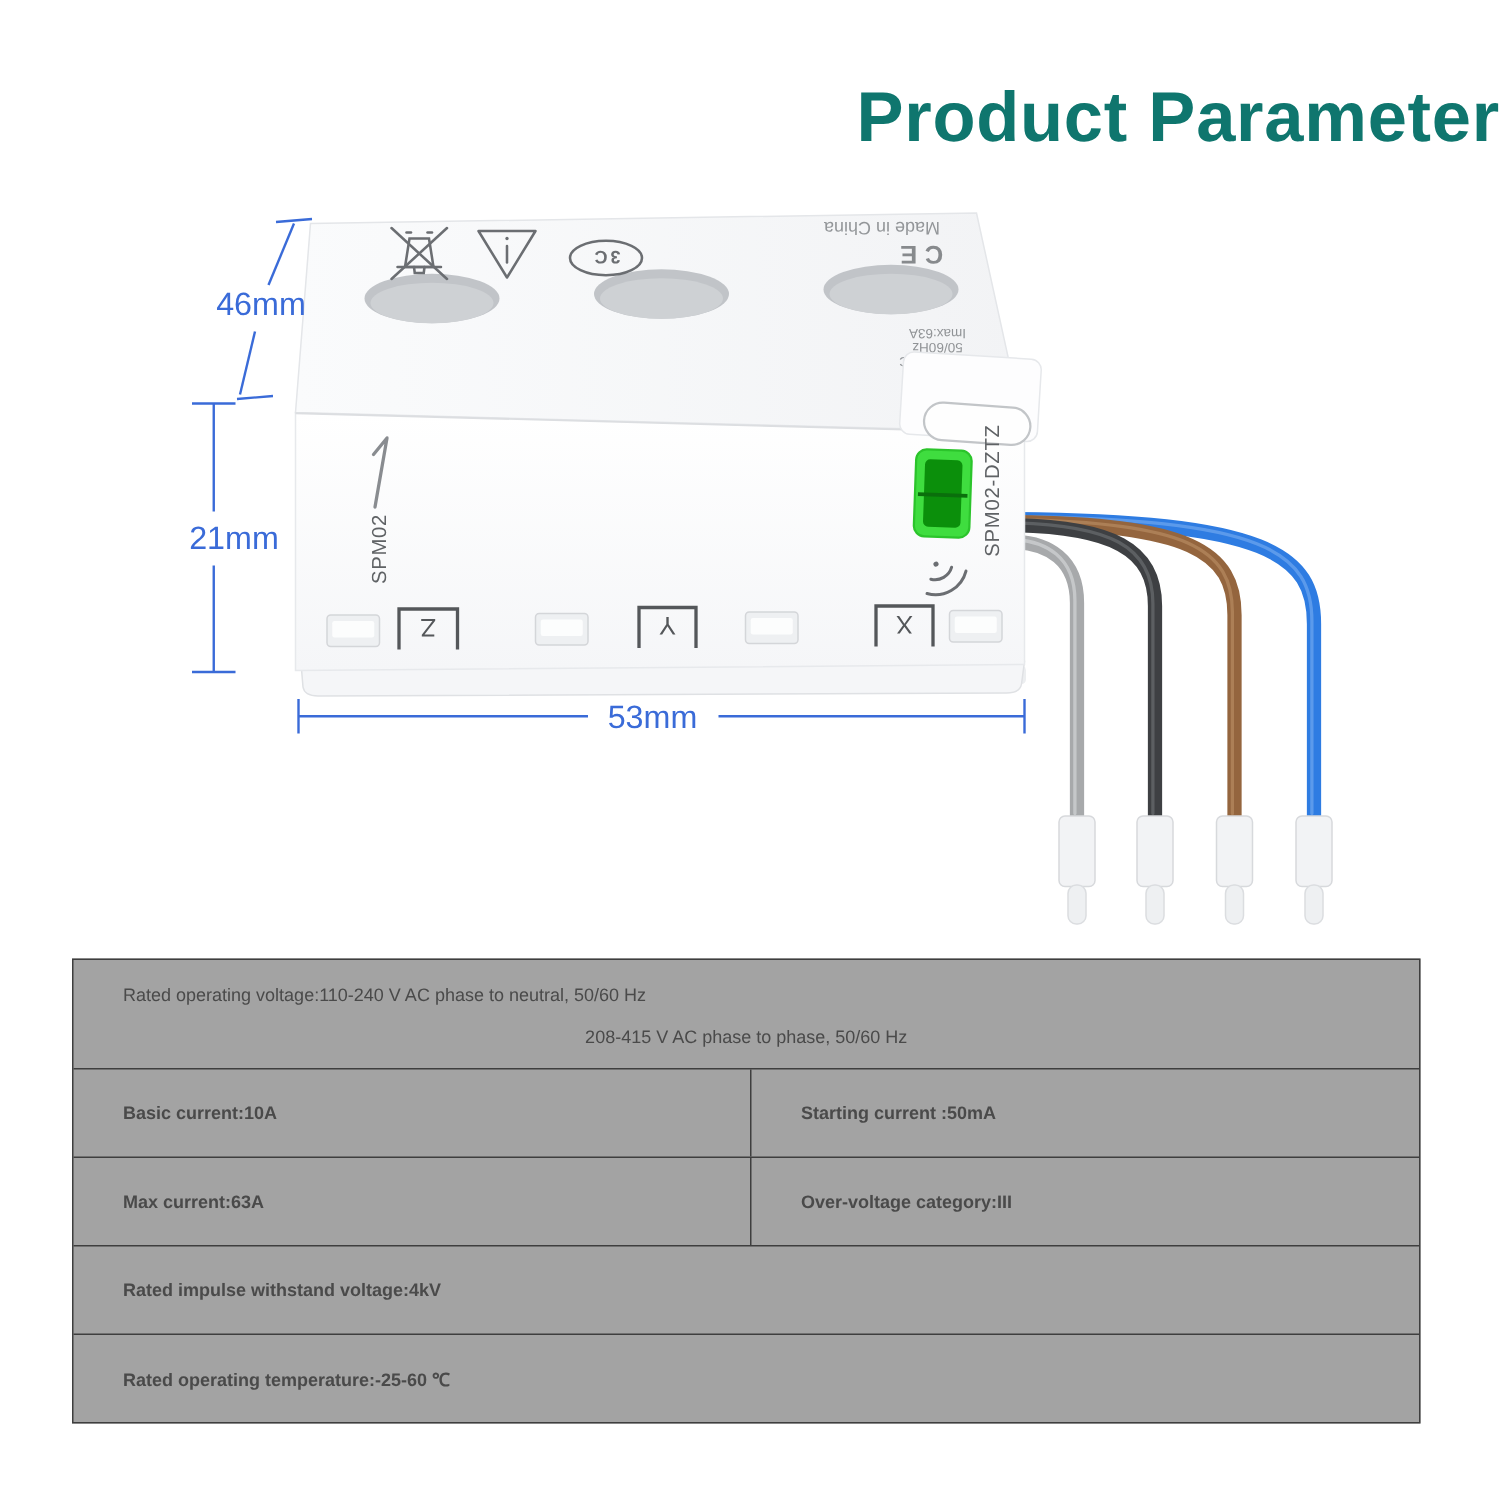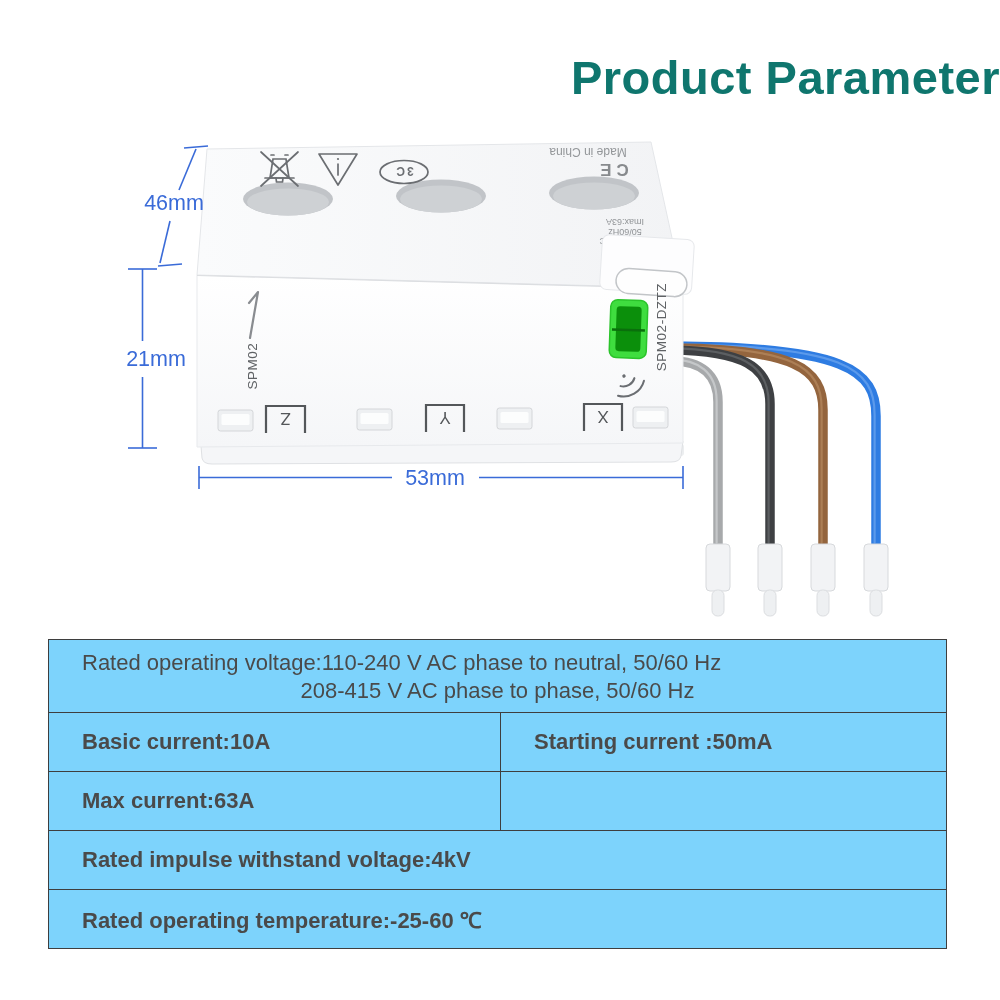--- a/index.html
+++ b/index.html
@@ -7,22 +7,22 @@
     width:1000px;height:1000px;position:relative;background:#ffffff;
     font-family:"Liberation Sans", sans-serif;overflow:hidden;
   }
   .page-title{
     position:absolute;top:50px;left:0;width:1000px;text-align:right;
     font-size:47px;font-weight:bold;color:#0f766e;letter-spacing:0.5px;
   }
   .diagram-svg{position:absolute;left:0;top:0;}
   svg text{font-family:"Liberation Sans", sans-serif;}
   .spec-table{
-    position:absolute;left:48px;top:639px;width:897px;background:#7dd3fc;
-    border:1.5px solid #3e3e3e;font-size:22px;color:#4a4a4a;
+    position:absolute;left:48px;top:639px;width:897px;background:#a3a3a3;
+    border:1.5px solid #3e3e3e;font-size:12px;color:#4a4a4a;
   }
   .t-voltage{height:72px;box-sizing:border-box;padding-top:9px;}
   .v-line1{padding-left:33px;line-height:28px;}
   .v-line2{text-align:center;line-height:28px;}
   .t-split{display:flex;border-top:1.5px solid #3e3e3e;height:58px;font-weight:bold;}
   .t-cell{display:flex;align-items:center;box-sizing:border-box;padding-left:33px;}
   .t-cell.left{width:452px;border-right:1.5px solid #3e3e3e;}
   .t-cell.right{flex:1;}
 </style>
 </head>
@@ -216,20 +216,21 @@
   <div class="t-voltage">
     <div class="v-line1">Rated operating voltage:110-240 V AC phase to neutral, 50/60 Hz</div>
     <div class="v-line2">208-415 V AC phase to phase, 50/60 Hz</div>
   </div>
   <div class="t-split">
     <div class="t-cell left">Basic current:10A</div>
     <div class="t-cell right">Starting current :50mA</div>
   </div>
   <div class="t-split">
     <div class="t-cell left">Max current:63A</div>
+    <div class="t-cell right">Over-voltage category:III</div>
   </div>
   <div class="t-split">
     <div class="t-cell right">Rated impulse withstand voltage:4kV</div>
   </div>
   <div class="t-split">
     <div class="t-cell right">Rated operating temperature:-25-60 ℃</div>
   </div>
 </div>
 
 </body></html>

